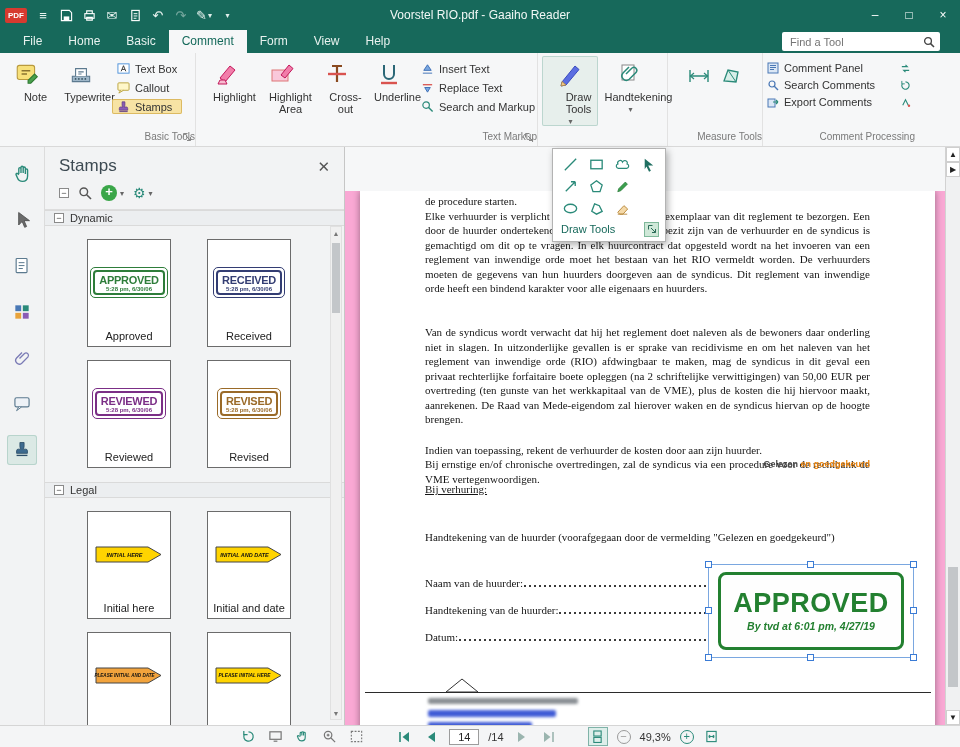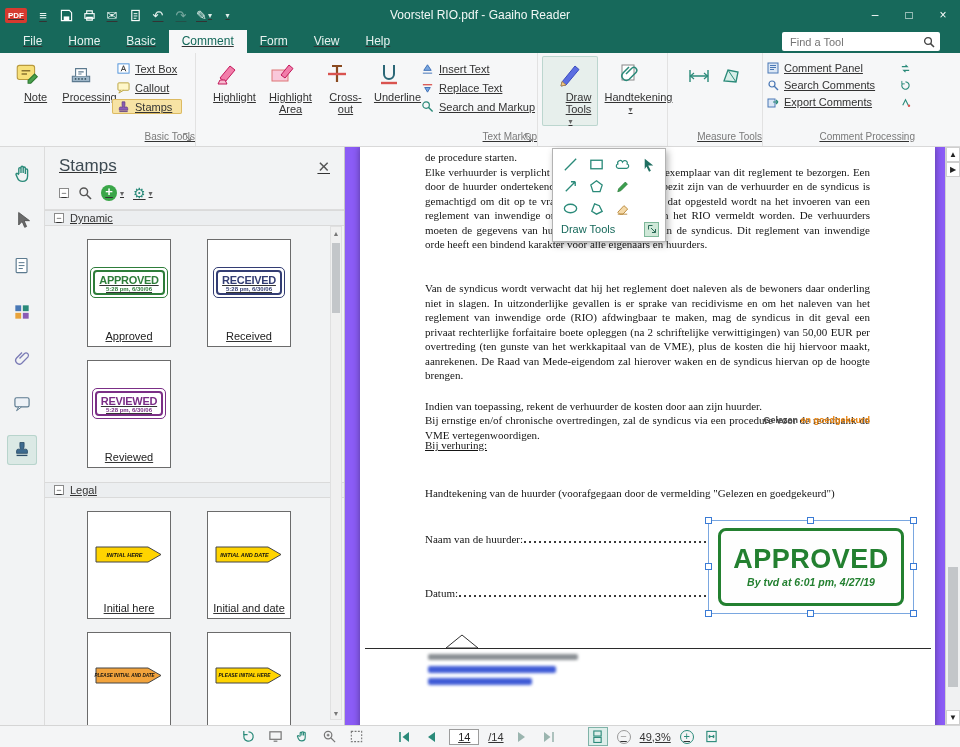--- a/index.html
+++ b/index.html
@@ -1,17 +1,17 @@
 <!DOCTYPE html>
 <html><head>
 <meta charset="utf-8">
 <style>
   * { margin:0; padding:0; box-sizing:border-box; }
   html,body { width:960px; height:747px; overflow:hidden; font-family:"Liberation Sans",sans-serif; }
-  .app { position:relative; width:960px; height:747px; background:#f6f7f8; font-size:12px; color:#333;text-decoration:underline; }
+  .app { position:relative; width:960px; height:747px; background:#f6f7f8; font-size:12px; color:#333; }
   svg { display:block; }
 
   
   .titlebar { height:30px; background:#17695b; display:flex; align-items:center; color:#fff; position:relative; padding-left:5px; }
   .pdf-badge { background:#d63a2f; color:#fff; font-size:8px; font-weight:bold; border-radius:2px; padding:3px 3px; margin-right:6px; }
   .qat { display:flex; align-items:center; gap:3px; }
   .qat-btn { width:20px; height:20px; display:flex; align-items:center; justify-content:center; color:#eaf4f1; font-size:13px; }
   .qat-btn.dim { opacity:.45; }
   .caret { font-size:8px; color:#dfeeea; margin-left:1px; }
   .window-title { position:absolute; left:50%; transform:translateX(-50%); font-size:12px; color:#f2f8f6; white-space:nowrap; }
@@ -75,21 +75,21 @@
   .dstamp-title { font-weight:bold; font-size:11px; letter-spacing:-.3px; white-space:nowrap; }
   .dstamp-sub { font-size:6px; font-weight:bold; white-space:nowrap; }
   .flag { position:relative; width:68px; height:17px; }
   .flag svg { position:absolute; inset:0; }
   .flag span { position:absolute; left:3px; right:12px; top:0; bottom:0; display:flex; align-items:center; justify-content:center; font-size:5.5px; font-style:italic; font-weight:bold; color:#111; white-space:nowrap; }
   .sp-scroll { position:absolute; top:79px; right:2px; bottom:5px; width:12px; background:#f0f0f0; border:1px solid #e0e0e0; }
   .sp-scroll .arr { position:absolute; left:0; right:0; height:12px; display:flex; align-items:center; justify-content:center; font-size:7px; color:#777; }
   .sp-scroll .thumb { position:absolute; left:1px; right:1px; top:16px; height:70px; background:#c3c6c9; }
 
   
-  .doc-area { flex:1; position:relative; background:#8b5cf6; overflow:hidden; }
+  .doc-area { flex:1; position:relative; background:#f9a8d4; overflow:hidden;margin-top:44px; }
   .page { position:absolute; left:15px; right:10px; top:0; bottom:-20px; background:#fff; box-shadow:0 0 7px rgba(0,0,0,.4); font-family:"Liberation Serif",serif; font-size:11px; color:#151515; }
   .tblock { position:absolute; left:65px; right:65px; text-align:justify; line-height:1.32; }
   .gelezen { position:absolute; right:65px; top:268px; font-family:"Liberation Sans",sans-serif; font-size:9px; font-weight:bold; }
   .gelezen .g1 { color:#474747; } .gelezen .g2 { color:#e8810a; }
   .verhuring { position:absolute; left:65px; top:292px; text-decoration:underline; }
   .handtek { position:absolute; left:65px; top:340px; white-space:nowrap; }
   .sigrow { position:absolute; left:65px; width:282px; display:flex; align-items:flex-end; white-space:nowrap; overflow:hidden; }
   .dotfill { flex:1; height:12px; background-image:radial-gradient(circle at 2px 9px,#3a3a3a .9px,transparent 1.1px); background-size:5px 12px; background-repeat:repeat-x; }
   .footer-rule { position:absolute; left:5px; right:4px; top:501px; border-top:1.5px solid #2b2b2b; }
   .foot-tri { position:absolute; left:85px; top:487px; }
@@ -199,21 +199,21 @@
               <svg width="26" height="26" viewBox="0 0 24 24">
                 <path d="M4 14h16v5H4z" fill="#9fb7c9" stroke="#5c7a8f"></path>
                 <path d="M7 14V7h10v7" fill="#fff" stroke="#5c7a8f"></path>
                 <path d="M9.5 10h5M9.5 12h3" stroke="#5c7a8f"></path>
                 <circle cx="7" cy="16.5" r=".8" fill="#34525f"></circle>
                 <circle cx="10" cy="16.5" r=".8" fill="#34525f"></circle>
                 <circle cx="13" cy="16.5" r=".8" fill="#34525f"></circle>
                 <circle cx="16" cy="16.5" r=".8" fill="#34525f"></circle>
               </svg>
             </span>
-          <span class="rlabel">Processing</span>
+          <span class="rlabel">Typewriter</span>
         </div>
         <div class="rsmall-col">
           <div class="rsmall">
             <span>
                 <svg width="13" height="13" viewBox="0 0 14 14">
                   <rect x="1" y="2" width="12" height="10" fill="#fff" stroke="#4a90d9"></rect>
                   <path d="M4.5 10L7 4l2.5 6M5.5 8h3" stroke="#333" fill="none"></path>
                 </svg>
               </span>
             <span>Text Box</span>
@@ -543,20 +543,31 @@
           <div class="simg">
               <div class="dstamp" style="--c:#7b2e86">
                 <div class="dstamp-in">
                   <div class="dstamp-title">REVIEWED</div>
                   <div class="dstamp-sub">5:28 pm, 6/30/06</div>
                 </div>
               </div>
             </div>
           <div class="scap">Reviewed</div>
         </div>
+        <div class="stamp-card">
+          <div class="simg">
+              <div class="dstamp" style="--c:#9a6a28">
+                <div class="dstamp-in">
+                  <div class="dstamp-title">REVISED</div>
+                  <div class="dstamp-sub">5:28 pm, 6/30/06</div>
+                </div>
+              </div>
+            </div>
+          <div class="scap">Revised</div>
+        </div>
       </div>
 
       <div class="section-band" style="margin-top:14px;">
         <span class="collapse-box">−</span>
         <span>Legal</span>
       </div>
 
       <div class="card-grid">
         <div class="stamp-card">
           <div class="simg">
@@ -625,20 +636,24 @@
 
         <div class="gelezen">
           <span class="g1">Gelezen</span><span class="g2"> en goedgekeurd</span>
         </div>
 
         <div class="verhuring">Bij verhuring:</div>
         <div class="handtek">Handtekening van de huurder (voorafgegaan door de vermelding "Gelezen en goedgekeurd")</div>
 
         <div class="sigrow" style="top:386px">
             <span>Naam van de huurder: </span>
+            <span class="dotfill"></span>
+          </div>
+        <div class="sigrow" style="top:413px">
+            <span>Handtekening van de huurder: </span>
             <span class="dotfill"></span>
           </div>
         <div class="sigrow" style="top:440px">
             <span>Datum: </span>
             <span class="dotfill"></span>
           </div>
 
         <div class="doc-stamp">
           <div class="doc-stamp-in">
             <div class="ds-title">APPROVED</div>

